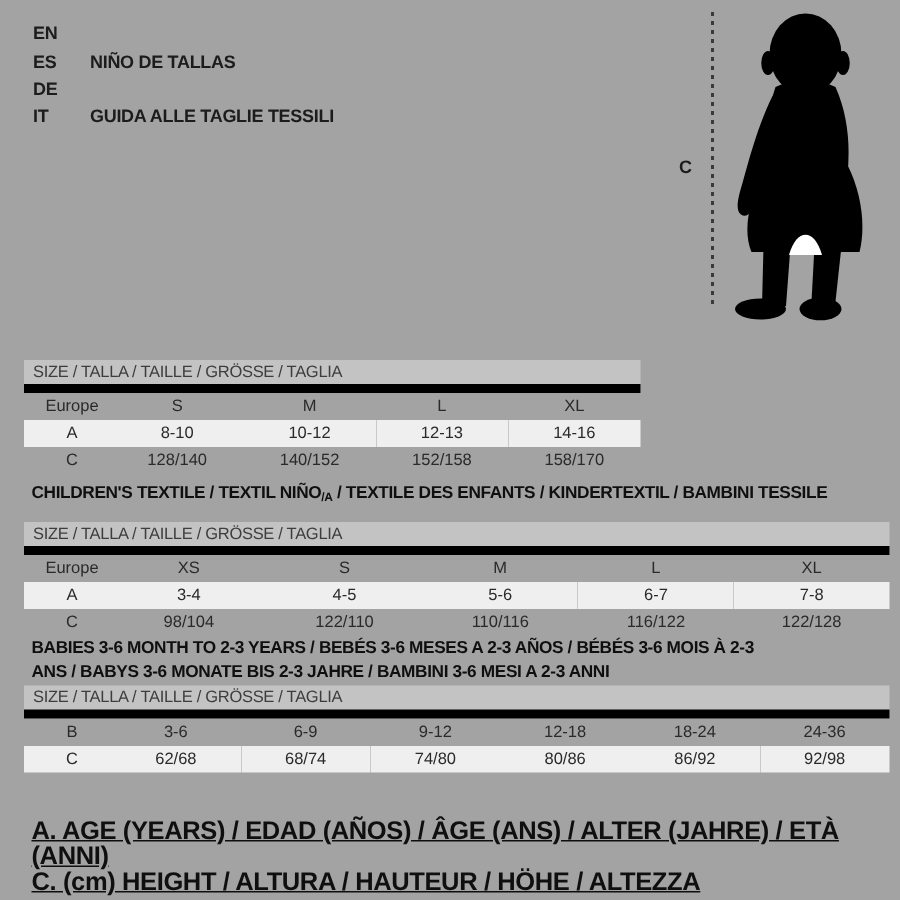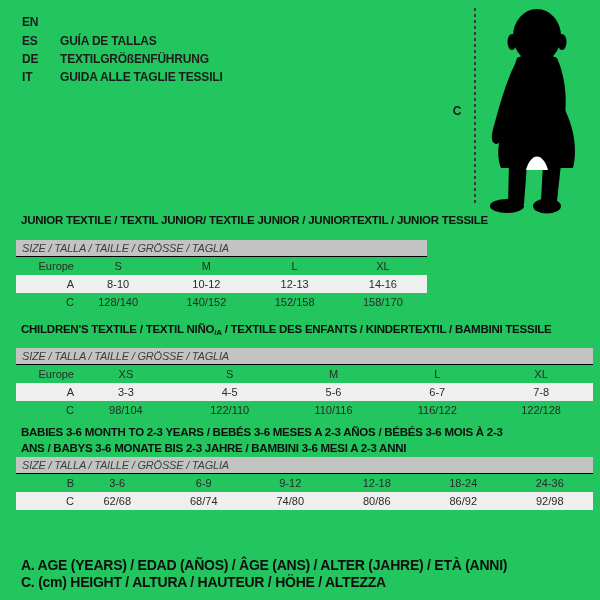--- a/index.html
+++ b/index.html
@@ -1,17 +1,17 @@
 <!DOCTYPE html>
 <html><head>
 <meta charset="utf-8">
 <style>
   html,body{margin:0;padding:0;background:#fff;}
   .page{
-    position:relative;width:600px;height:600px;background:#22c55e;
+    position:relative;width:600px;height:600px;background:#a3a3a3;
     font-family:"Liberation Sans",sans-serif;color:#1c1c1c;overflow:hidden;
   }
   
   .lang-list{position:absolute;left:22px;top:13px;}
   .lang-row{display:flex;height:18.4px;align-items:center;font-weight:bold;font-size:12px;letter-spacing:-0.2px;}
   .lang-code{width:38px;}
   
   .measure-line{
     position:absolute;left:474px;top:8px;width:2px;height:198px;
     background:repeating-linear-gradient(180deg,#3a3a3a 0 3px,transparent 3px 6px);
@@ -21,47 +21,46 @@
   
   .section-title{position:absolute;left:21px;font-weight:bold;font-size:11.5px;letter-spacing:-0.25px;color:#0f0f0f;white-space:nowrap;}
   #sec3{white-space:normal;width:482px;line-height:16px;}
   .subscript{font-size:8px;vertical-align:-2px;}
   
   .table-block{position:absolute;left:16px;}
   #tb1{top:240px;width:411px;}
   #tb2{top:348px;width:577px;}
   #tb3{top:457px;width:577px;}
   .size-bar{
-    height:16px;background:#c3c3c3;border-bottom:1px solid #000000;
-    font-size:11px;color:#3d3d3d;padding-left:6px;display:flex;align-items:center;letter-spacing:-0.2px;font-style:italic;
+    height:16px;background:#c3c3c3;border-bottom:6px solid #000000;
+    font-size:11px;color:#3d3d3d;padding-left:6px;display:flex;align-items:center;letter-spacing:-0.2px;
   }
   table.size-table{width:100%;border-collapse:collapse;table-layout:fixed;font-size:11px;color:#2a2a2a;}
   table.size-table td{height:18px;text-align:center;padding:0;overflow:hidden;}
-  table.size-table td.lbl{text-align:right;padding-left:6px;}
+  table.size-table td.lbl{text-align:center;padding-left:6px;}
   col.lblcol{width:58px;}
   tr.shade{background:#efefef;}
   
-  .footnotes{position:absolute;left:21px;top:557px;font-weight:bold;font-size:14px;line-height:17px;letter-spacing:-0.25px;color:#0f0f0f;}
+  .footnotes{position:absolute;left:21px;top:545px;font-weight:bold;font-size:17px;line-height:17px;letter-spacing:-0.25px;color:#0f0f0f;text-decoration:underline;}
 </style>
 </head>
 <body>
 
 <div class="page">
 
   <div class="lang-list">
     <div class="lang-row">
       <span class="lang-code">EN</span>
     </div>
     <div class="lang-row">
       <span class="lang-code">ES</span>
-      <span class="lang-title">GUÍA DE TALLAS</span>
+      <span class="lang-title">NIÑO DE TALLAS</span>
     </div>
     <div class="lang-row">
       <span class="lang-code">DE</span>
-      <span class="lang-title">TEXTILGRÖßENFÜHRUNG</span>
     </div>
     <div class="lang-row">
       <span class="lang-code">IT</span>
       <span class="lang-title">GUIDA ALLE TAGLIE TESSILI</span>
     </div>
   </div>
 
   <div class="measure-line"></div>
   <div class="measure-label">C</div>
   <svg class="baby-svg" width="112" height="210" viewBox="0 0 112 210">
@@ -74,21 +73,20 @@
       <path d="M60,160 L78,160 L74,197 L58,197 Z"></path>
       <ellipse cx="24" cy="202" rx="17" ry="7"></ellipse>
       <ellipse cx="64" cy="202" rx="14" ry="7.5"></ellipse>
       <ellipse cx="54" cy="32" rx="24" ry="27"></ellipse>
       <ellipse cx="29" cy="38" rx="4.5" ry="8"></ellipse>
       <ellipse cx="79" cy="38" rx="4.5" ry="8"></ellipse>
     </g>
     <path d="M43,166 C48,148 60,148 65,166 Z" fill="#ffffff"></path>
   </svg>
 
-  <div class="section-title" id="sec1" style="top:214px">JUNIOR TEXTILE / TEXTIL JUNIOR/ TEXTILE JUNIOR / JUNIORTEXTIL / JUNIOR TESSILE</div>
   <div class="table-block" id="tb1">
     <div class="size-bar">SIZE / TALLA / TAILLE / GRÖSSE / TAGLIA</div>
     <table class="size-table">
       <colgroup>
           <col class="lblcol">
           <col>
           <col>
           <col>
           <col>
         </colgroup>
@@ -134,21 +132,21 @@
           <tr>
         <td class="lbl">Europe</td>
         <td>XS</td>
         <td>S</td>
         <td>M</td>
         <td>L</td>
         <td>XL</td>
       </tr>
       <tr class="shade">
         <td class="lbl">A</td>
-        <td>3-3</td>
+        <td>3-4</td>
         <td>4-5</td>
         <td>5-6</td>
         <td>6-7</td>
         <td>7-8</td>
       </tr>
       <tr>
         <td class="lbl">C</td>
         <td>98/104</td>
         <td>122/110</td>
         <td>110/116</td>

